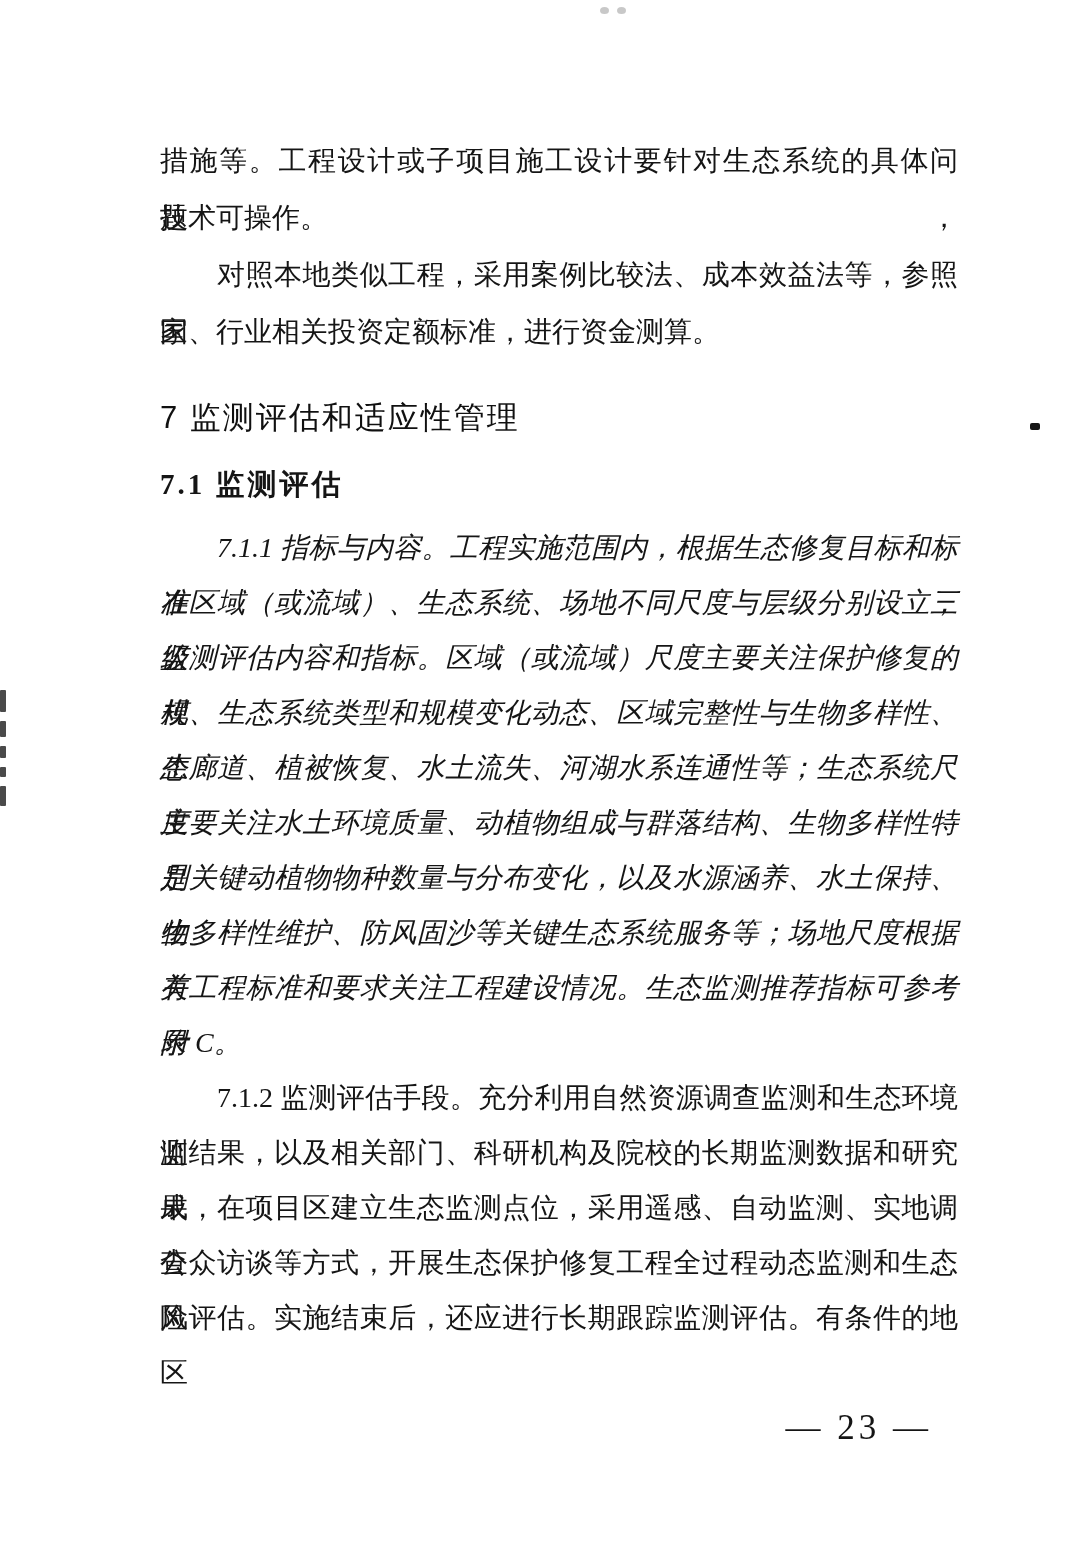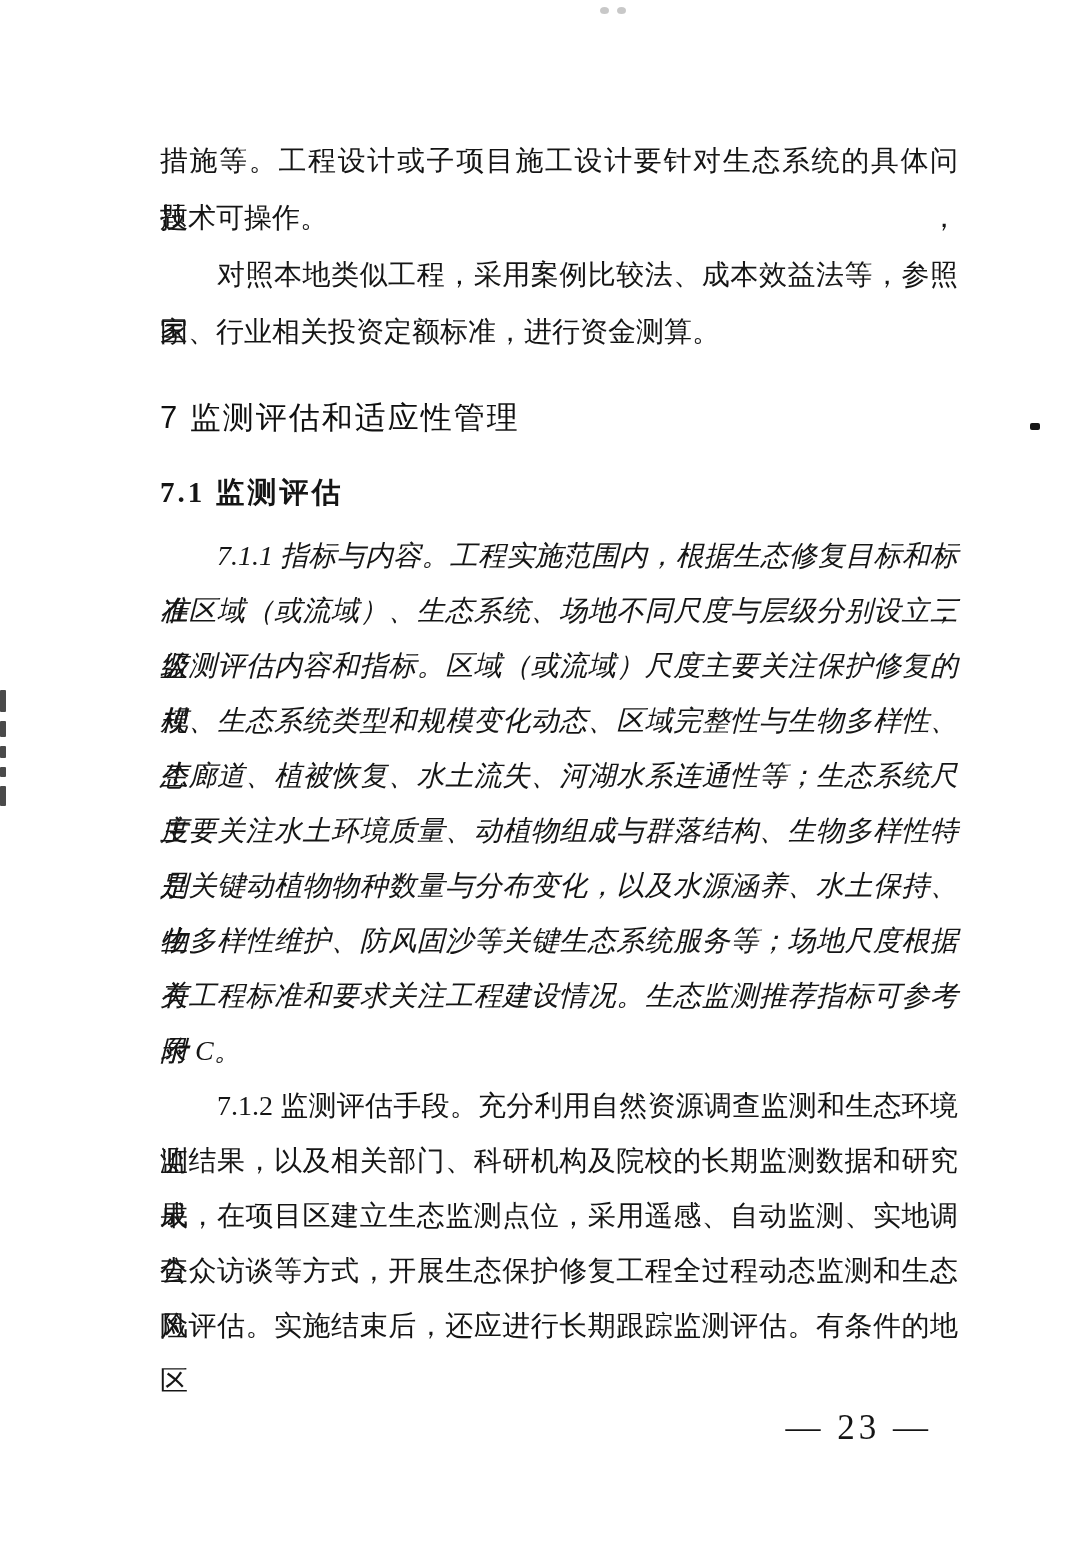--- a/index.html
+++ b/index.html
@@ -46,21 +46,21 @@
     color: #101010;
     margin-top: 34px;
     height: 48px;
     line-height: 48px;
   }
   h2.subsec {
     font-size: 29px;
     font-weight: 600;
     letter-spacing: 3px;
     color: #151515;
-    margin-top: 28px;
+    margin-top: 20px;
     height: 44px;
     line-height: 44px;
   }
   .p711 { margin-top: 14px; font-style: italic; }
   .p712 { margin-top: 0; }
   .footer {
     position: absolute;
     top: 1408px;
     right: 148px;
     font-size: 35px;

